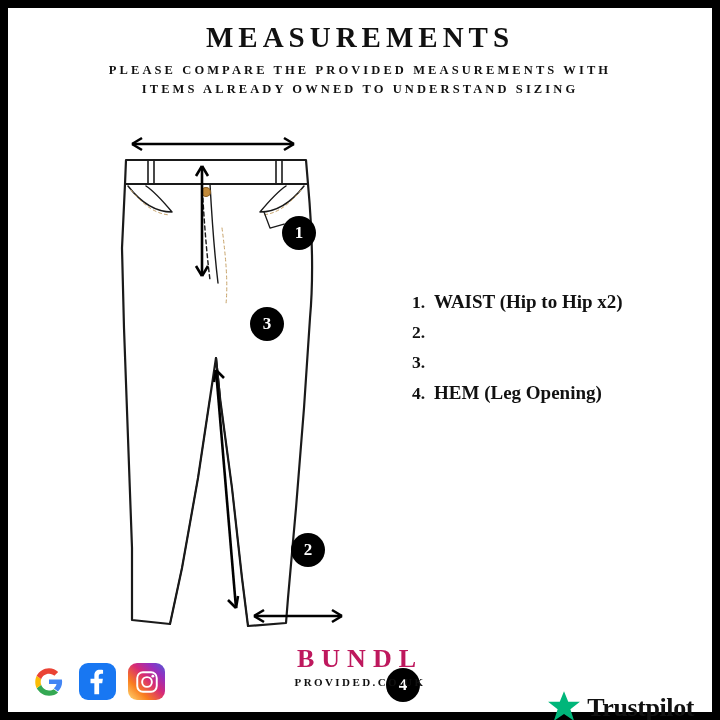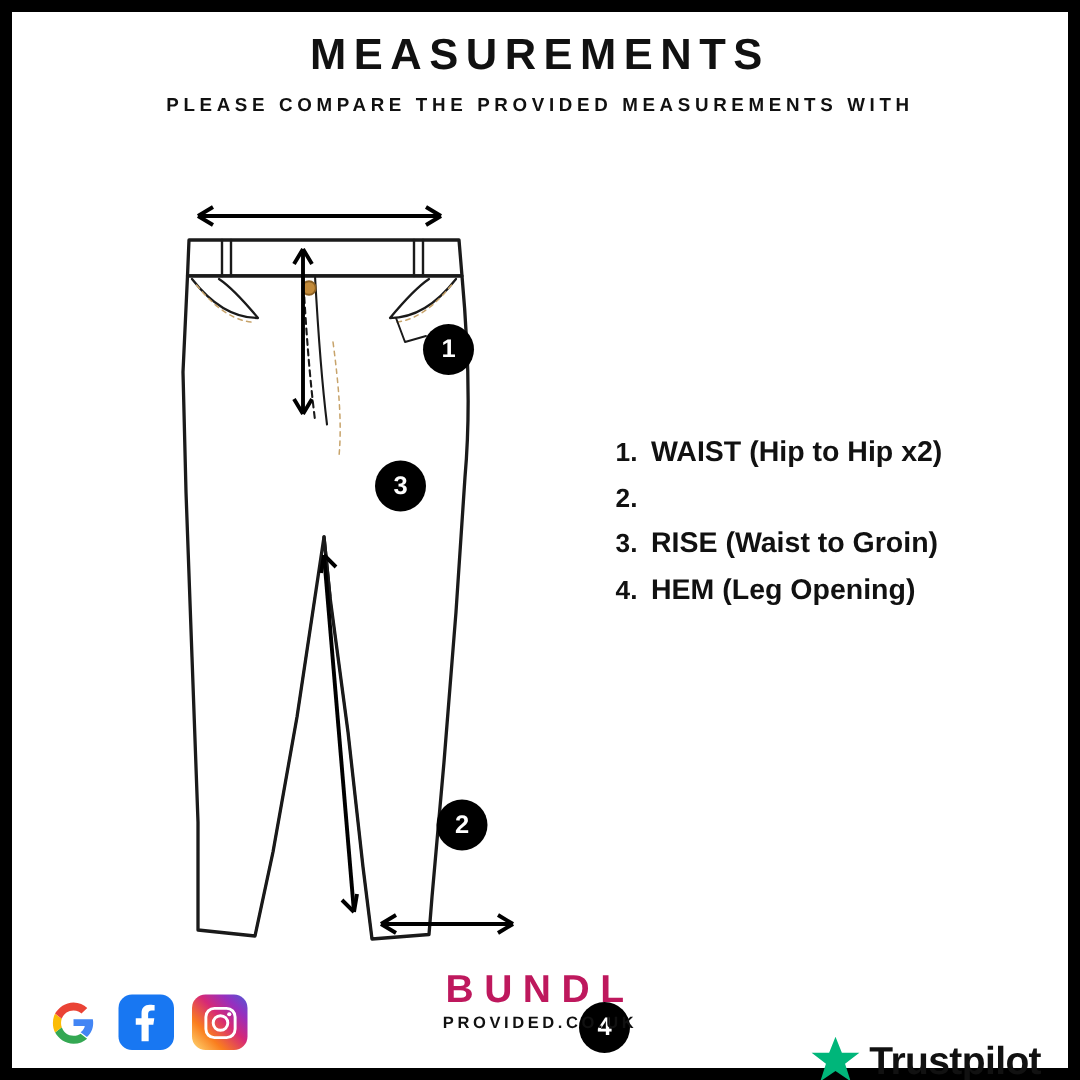--- a/index.html
+++ b/index.html
@@ -11,20 +11,21 @@
     height: 720px;
     background: #000000;
     font-family: "Liberation Sans", sans-serif;
     overflow: hidden;
   }
   #page {
     position: relative;
     width: 580px;
     height: 720px;
     background: #000000;
+    font-family: Liberation Serif, serif;
   }
   .canvas {
     position: absolute;
     left: 8px;
     top: 8px;
     width: 704px;
     height: 704px;
     background: #ffffff;
   }
   
@@ -169,20 +170,21 @@
 </head>
 <body>
 
 <div id="page">
   <div class="canvas">
 
     <div class="header">
       <div class="title">MEASUREMENTS</div>
       <div class="subtitle">
         <div>PLEASE COMPARE THE PROVIDED MEASUREMENTS WITH</div>
+        <div>ITEMS ALREADY OWNED TO UNDERSTAND SIZING</div>
       </div>
     </div>
 
     <div class="diagram">
       <svg width="300" height="530" viewBox="0 0 300 530">
         <g fill="#ffffff" stroke="#1a1a1a" stroke-width="2.2" stroke-linejoin="round" stroke-linecap="round">
 
           <path d="M28,52 L208,52 L210,76 L27,76 Z"></path>
 
           <path d="M27,76 L210,76
@@ -262,21 +264,20 @@
     <div class="legend">
       <div class="legend-row">
         <span class="legend-num">1.</span>
         <span class="legend-text">WAIST (Hip to Hip x2)</span>
       </div>
       <div class="legend-row">
         <span class="legend-num">2.</span>
       </div>
       <div class="legend-row">
         <span class="legend-num">3.</span>
-        <span class="legend-text">RISE (Waist to Groin)</span>
       </div>
       <div class="legend-row">
         <span class="legend-num">4.</span>
         <span class="legend-text">HEM (Leg Opening)</span>
       </div>
     </div>
 
     <div class="brand">
       <div class="brand-name">BUNDL</div>
       <div class="brand-sub">PROVIDED.CO.UK</div>

